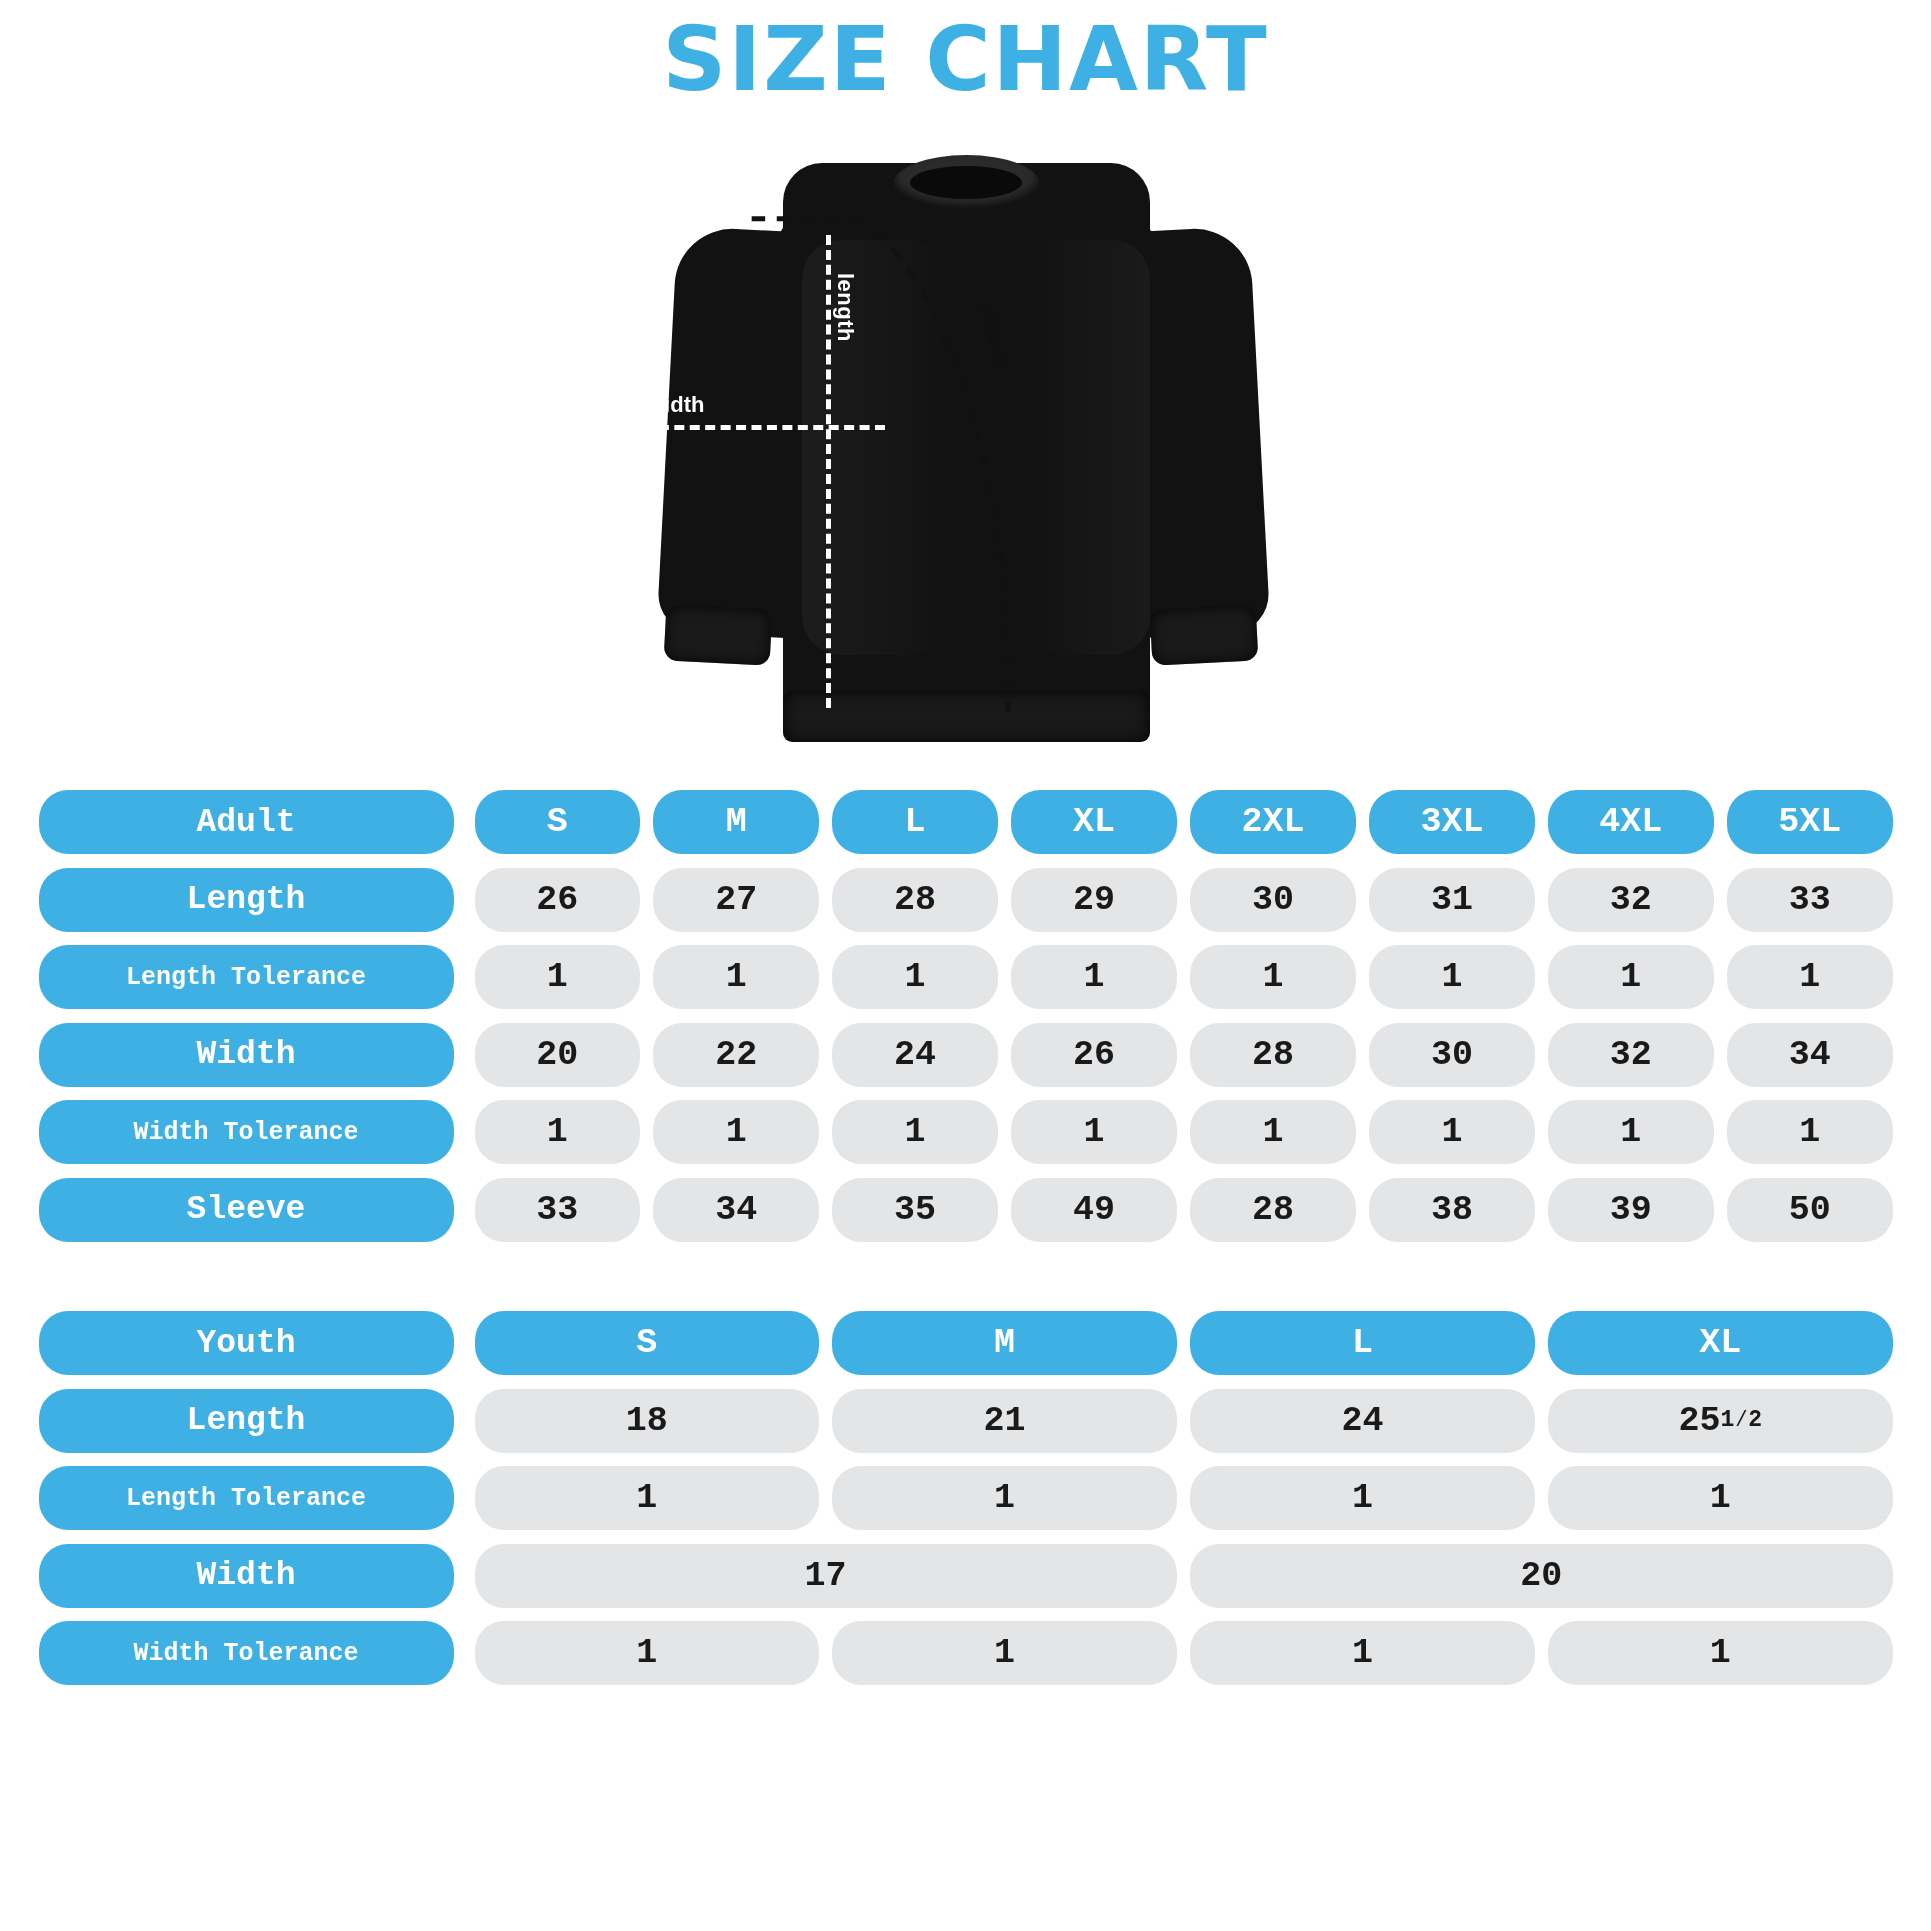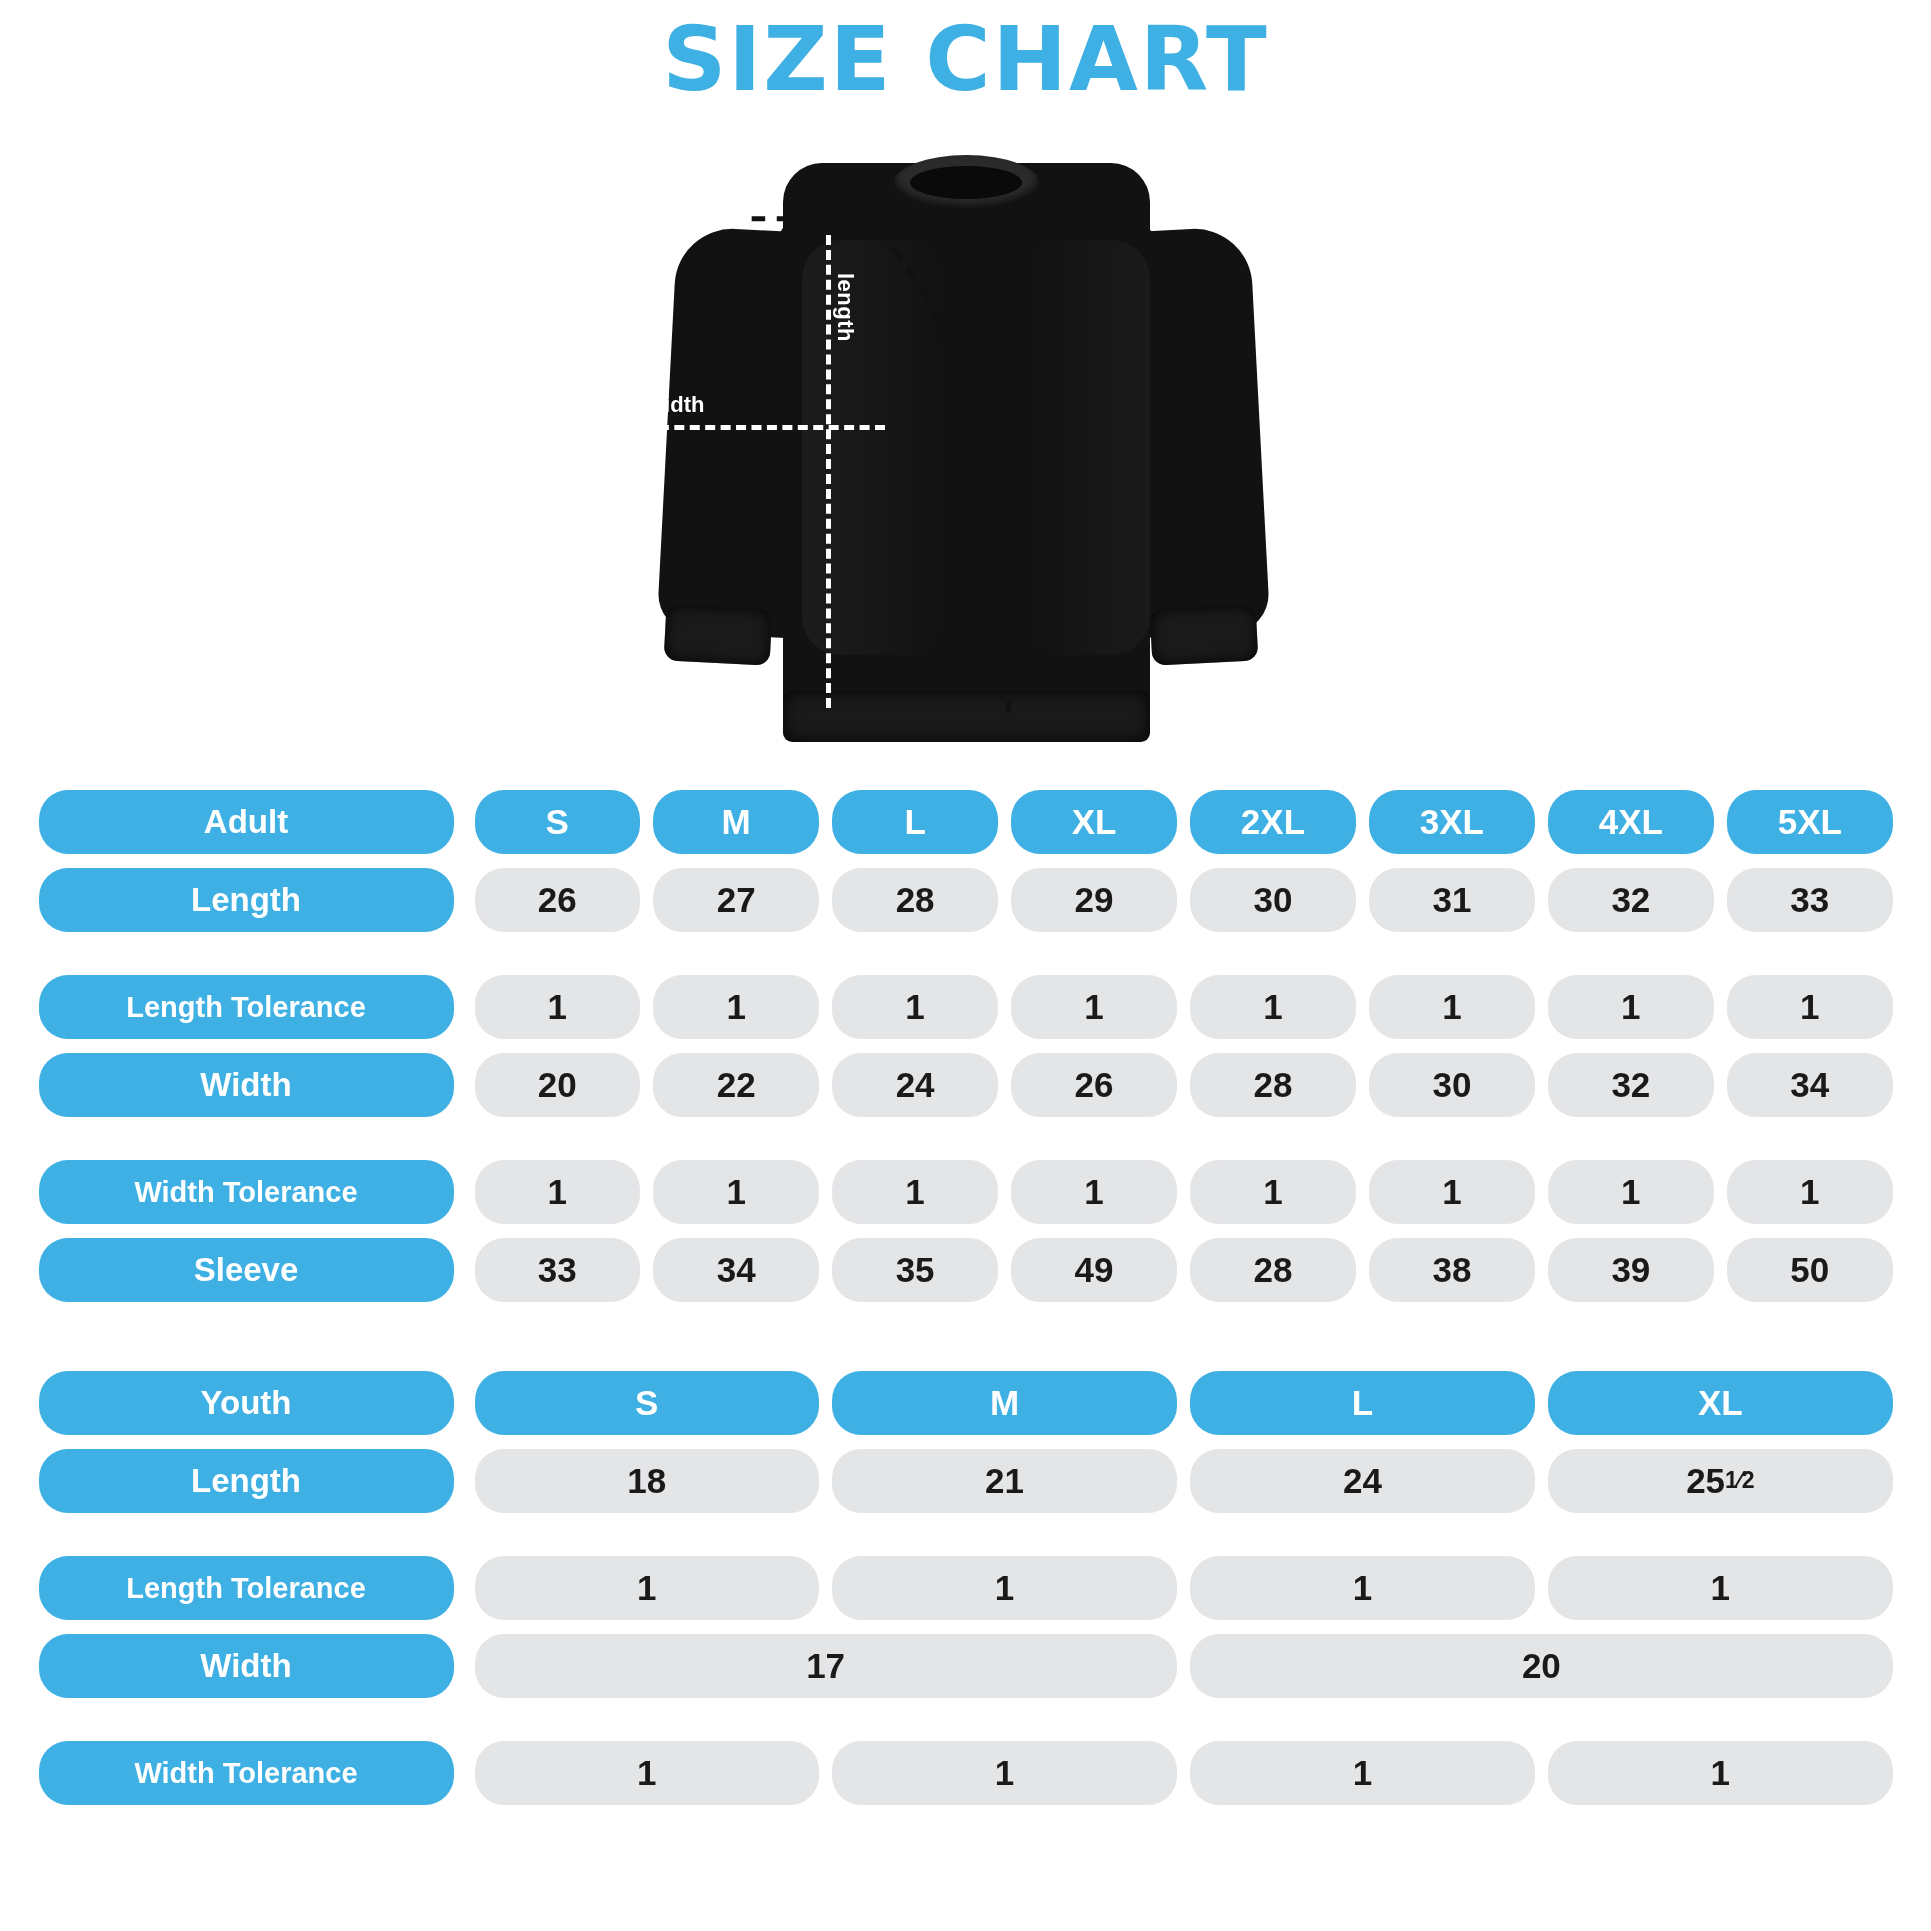--- a/index.html
+++ b/index.html
@@ -207,41 +207,41 @@
     height: 521px;
   }
 
   
   .table-block {
     width: 1854px;
     margin: 0 auto;
   }
   .row {
     display: flex;
-    align-items: flex-end;
+    align-items: flex-start;
     margin-bottom: 13.5px;
+    font-family: Liberation Mono, monospace;
   }
   .label-cell {
     width: 415px;
     flex: 0 0 415px;
     background: #3fb0e3;
     color: #ffffff;
     border-radius: 29px;
     font-size: 33px;
     font-weight: bold;
     display: flex;
     align-items: center;
     justify-content: center;
     height: 64px;
     margin-right: 21px;
     text-align: center;
   }
   .label-cell.small {
-    font-size: 29px;
-    margin-top: 30px;
+    font-size: 25px;
   }
   .cells {
     display: flex;
     flex: 1 1 auto;
     gap: 13.5px;
   }
   .cell {
     flex: 1 1 0;
     border-radius: 29px;
     height: 64px;

